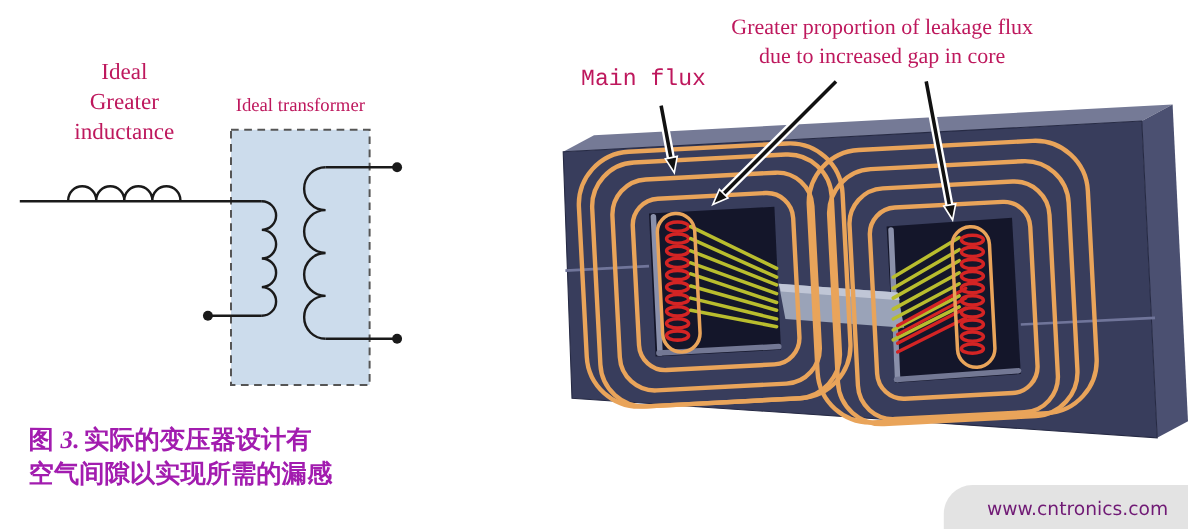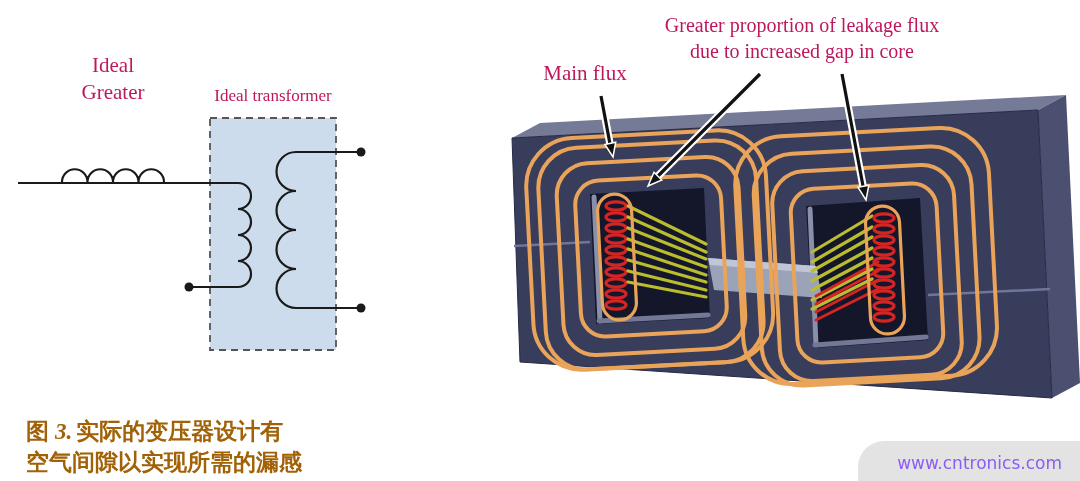--- a/index.html
+++ b/index.html
@@ -2,31 +2,31 @@
 <html><head>
 <meta charset="utf-8">
 <style>
   html,body{margin:0;padding:0;background:#ffffff;}
   .canvas{position:relative;width:1080px;height:481px;background:#ffffff;overflow:hidden;
           font-family:"Liberation Serif", serif;}
   .canvas svg{position:absolute;left:0;top:0;}
   .label{position:absolute;color:#be185d;}
   .lbl-leakage{left:33px;top:52px;width:160px;text-align:center;font-size:21px;line-height:27px;}
   .lbl-ideal{left:183px;top:86px;width:180px;text-align:center;font-size:17px;}
-  .lbl-mainflux{left:522px;top:61px;width:126px;text-align:center;font-size:21px;}
+  .lbl-mainflux{left:522px;top:61px;width:126px;text-align:center;font-size:21px;font-family:Liberation Mono, monospace;}
   .lbl-leakflux{left:622px;top:12px;width:360px;text-align:center;font-size:20px;line-height:26px;}
   .label span{display:block;}
-  .caption{position:absolute;left:26px;top:384px;width:420px;color:#a16207;
-           font-family:"DejaVu Sans", sans-serif;font-weight:bold;font-size:23px;line-height:31px;margin-top:32px;}
+  .caption{position:absolute;left:26px;top:384px;width:420px;color:#a21caf;
+           font-family:"DejaVu Sans", sans-serif;font-weight:bold;font-size:23px;line-height:31px;}
   .caption .fignum{font-family:"Liberation Serif", serif;font-style:italic;padding:0 4px 0 6px;}
   .caption span{display:inline;}
   .caption .capline{display:block;}
   .corner-blob{position:absolute;right:-12px;bottom:-10px;width:234px;height:50px;
                background:#d7d7d7;opacity:.7;border-radius:26px 0 0 0;}
-  .watermark{position:absolute;right:18px;bottom:8px;color:#8b5cf6;
+  .watermark{position:absolute;right:18px;bottom:8px;color:#701a75;
              font-family:"DejaVu Sans", sans-serif;font-size:17px;}
 </style>
 </head>
 <body>
 
 <div class="canvas">
 
   <svg width="1080" height="481" viewBox="0 0 1080 481">
 
     <g fill="none" stroke="#1a1a1a" stroke-width="2.2">
@@ -166,20 +166,21 @@
         <line x1="842" y1="74" x2="863" y2="186" stroke="#ffffff" stroke-width="7.5"></line>
         <line x1="842" y1="74" x2="863" y2="186" stroke="#111111" stroke-width="3.2"></line>
         <polygon points="866,200 868.8,185.3 858,187.3" fill="#111111" stroke="#ffffff" stroke-width="1.5"></polygon>
       </g>
     </g>
   </svg>
 
   <div class="label lbl-leakage">
     <span>Ideal</span>
     <span>Greater</span>
+    <span>inductance</span>
   </div>
 
   <div class="label lbl-ideal">Ideal transformer</div>
 
   <div class="label lbl-mainflux">Main flux</div>
 
   <div class="label lbl-leakflux">
     <span>Greater proportion of leakage flux</span>
     <span>due to increased gap in core</span>
   </div>

